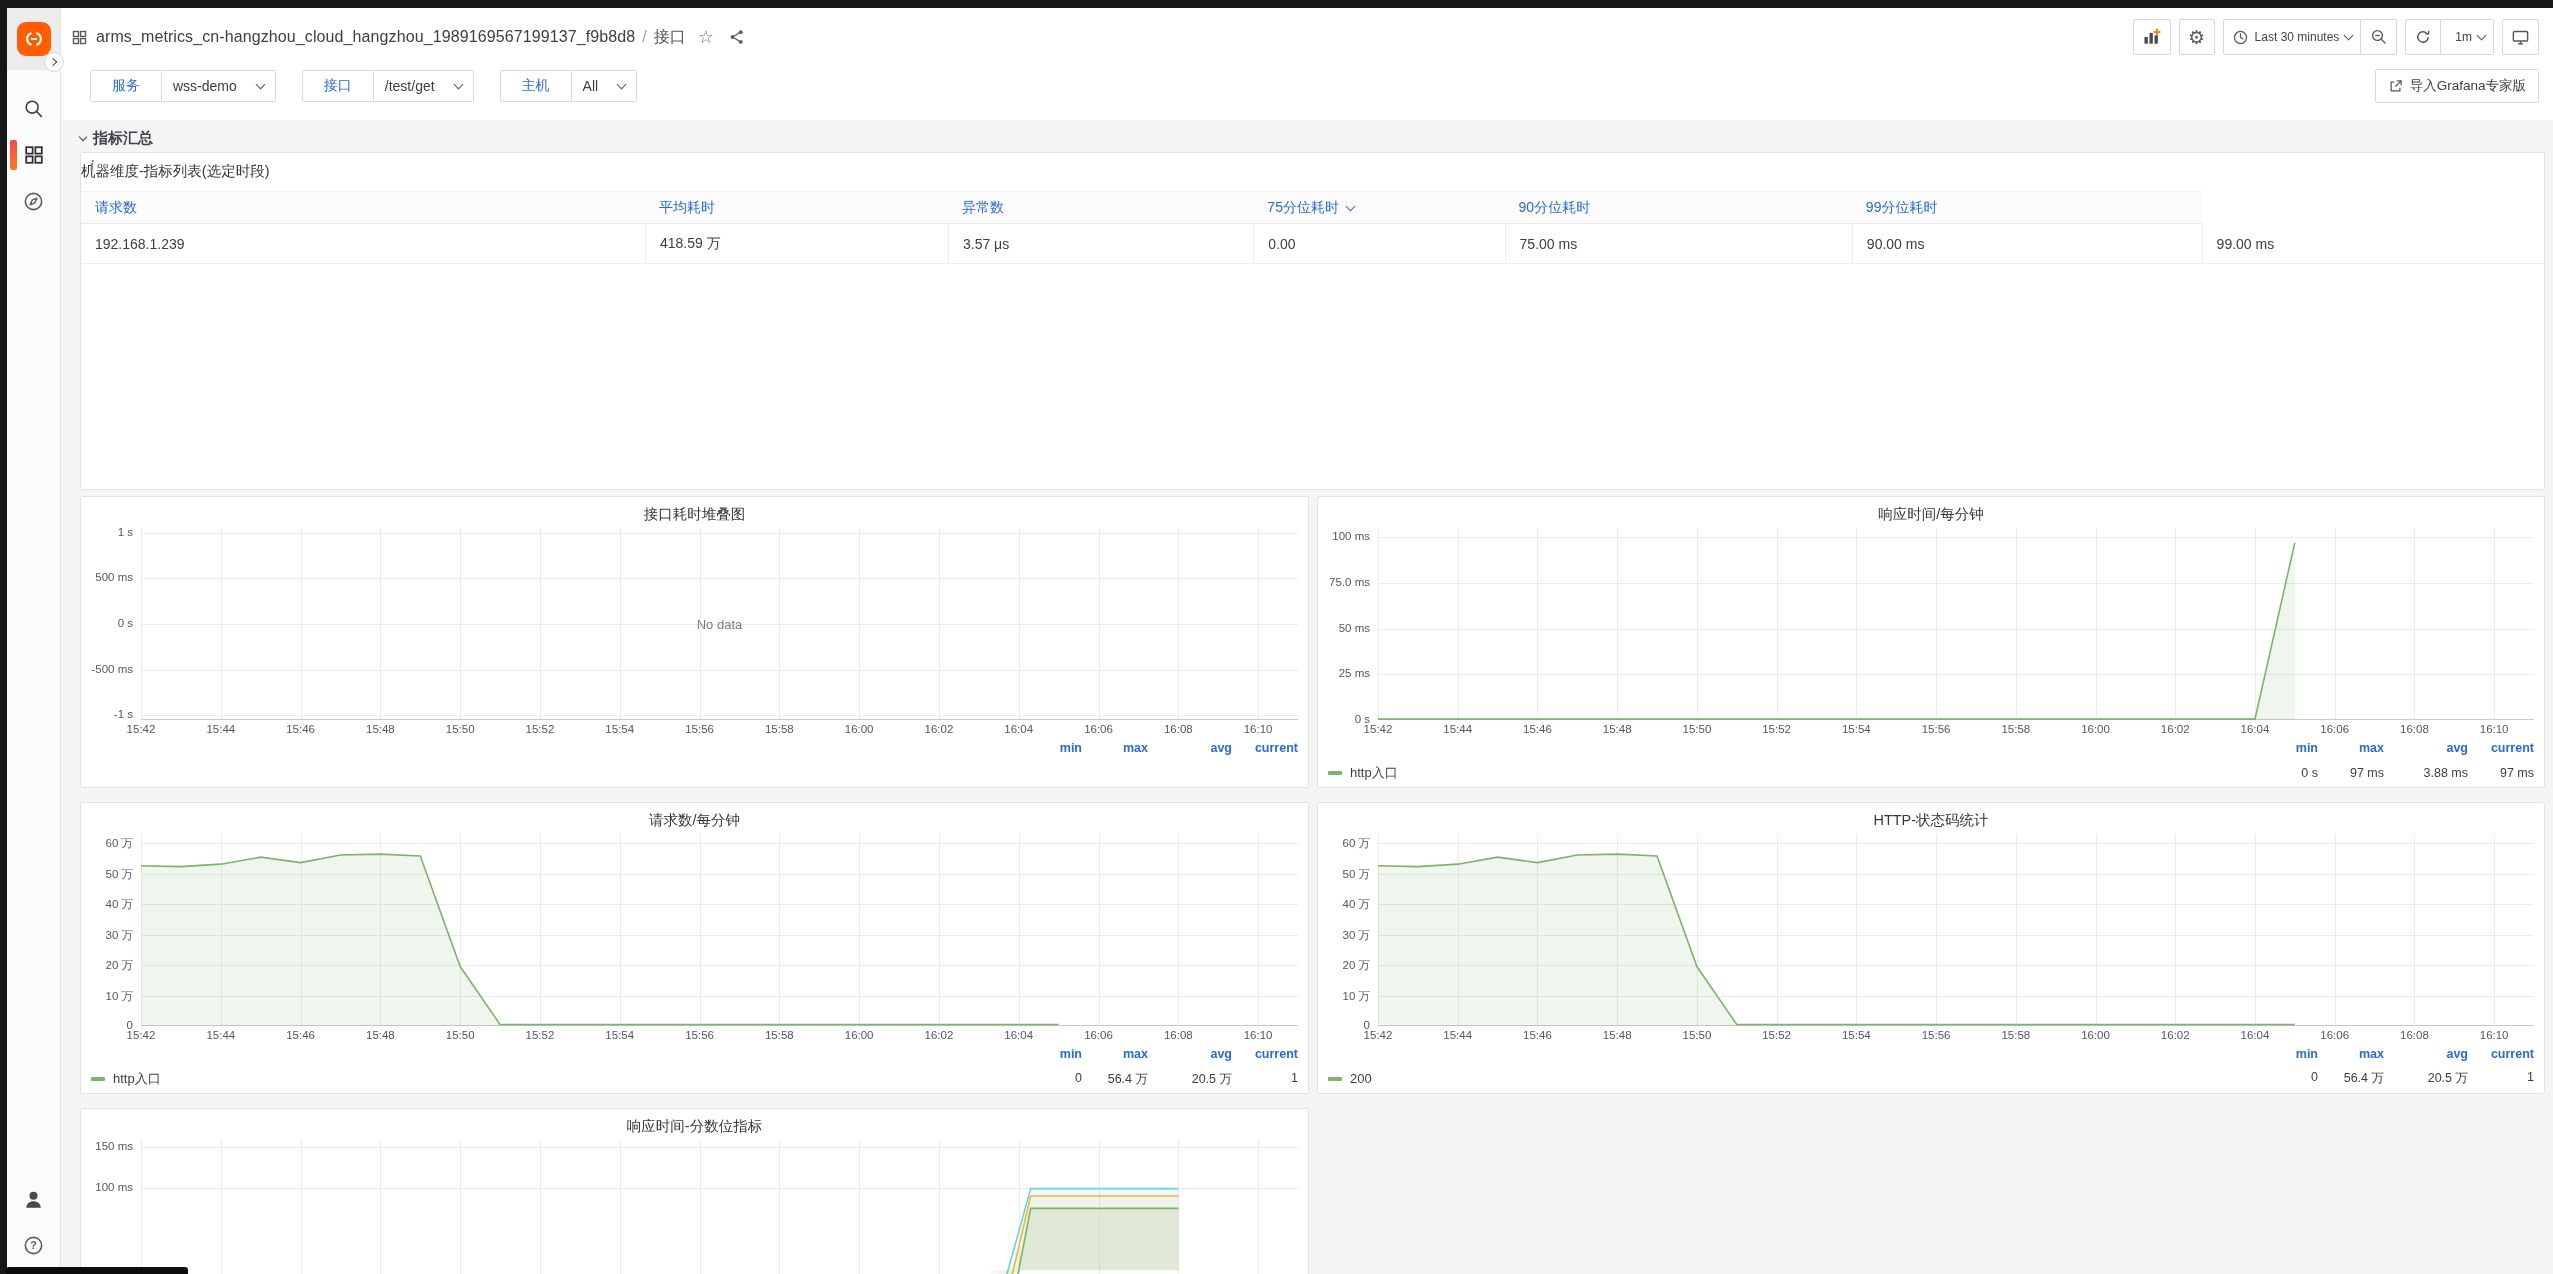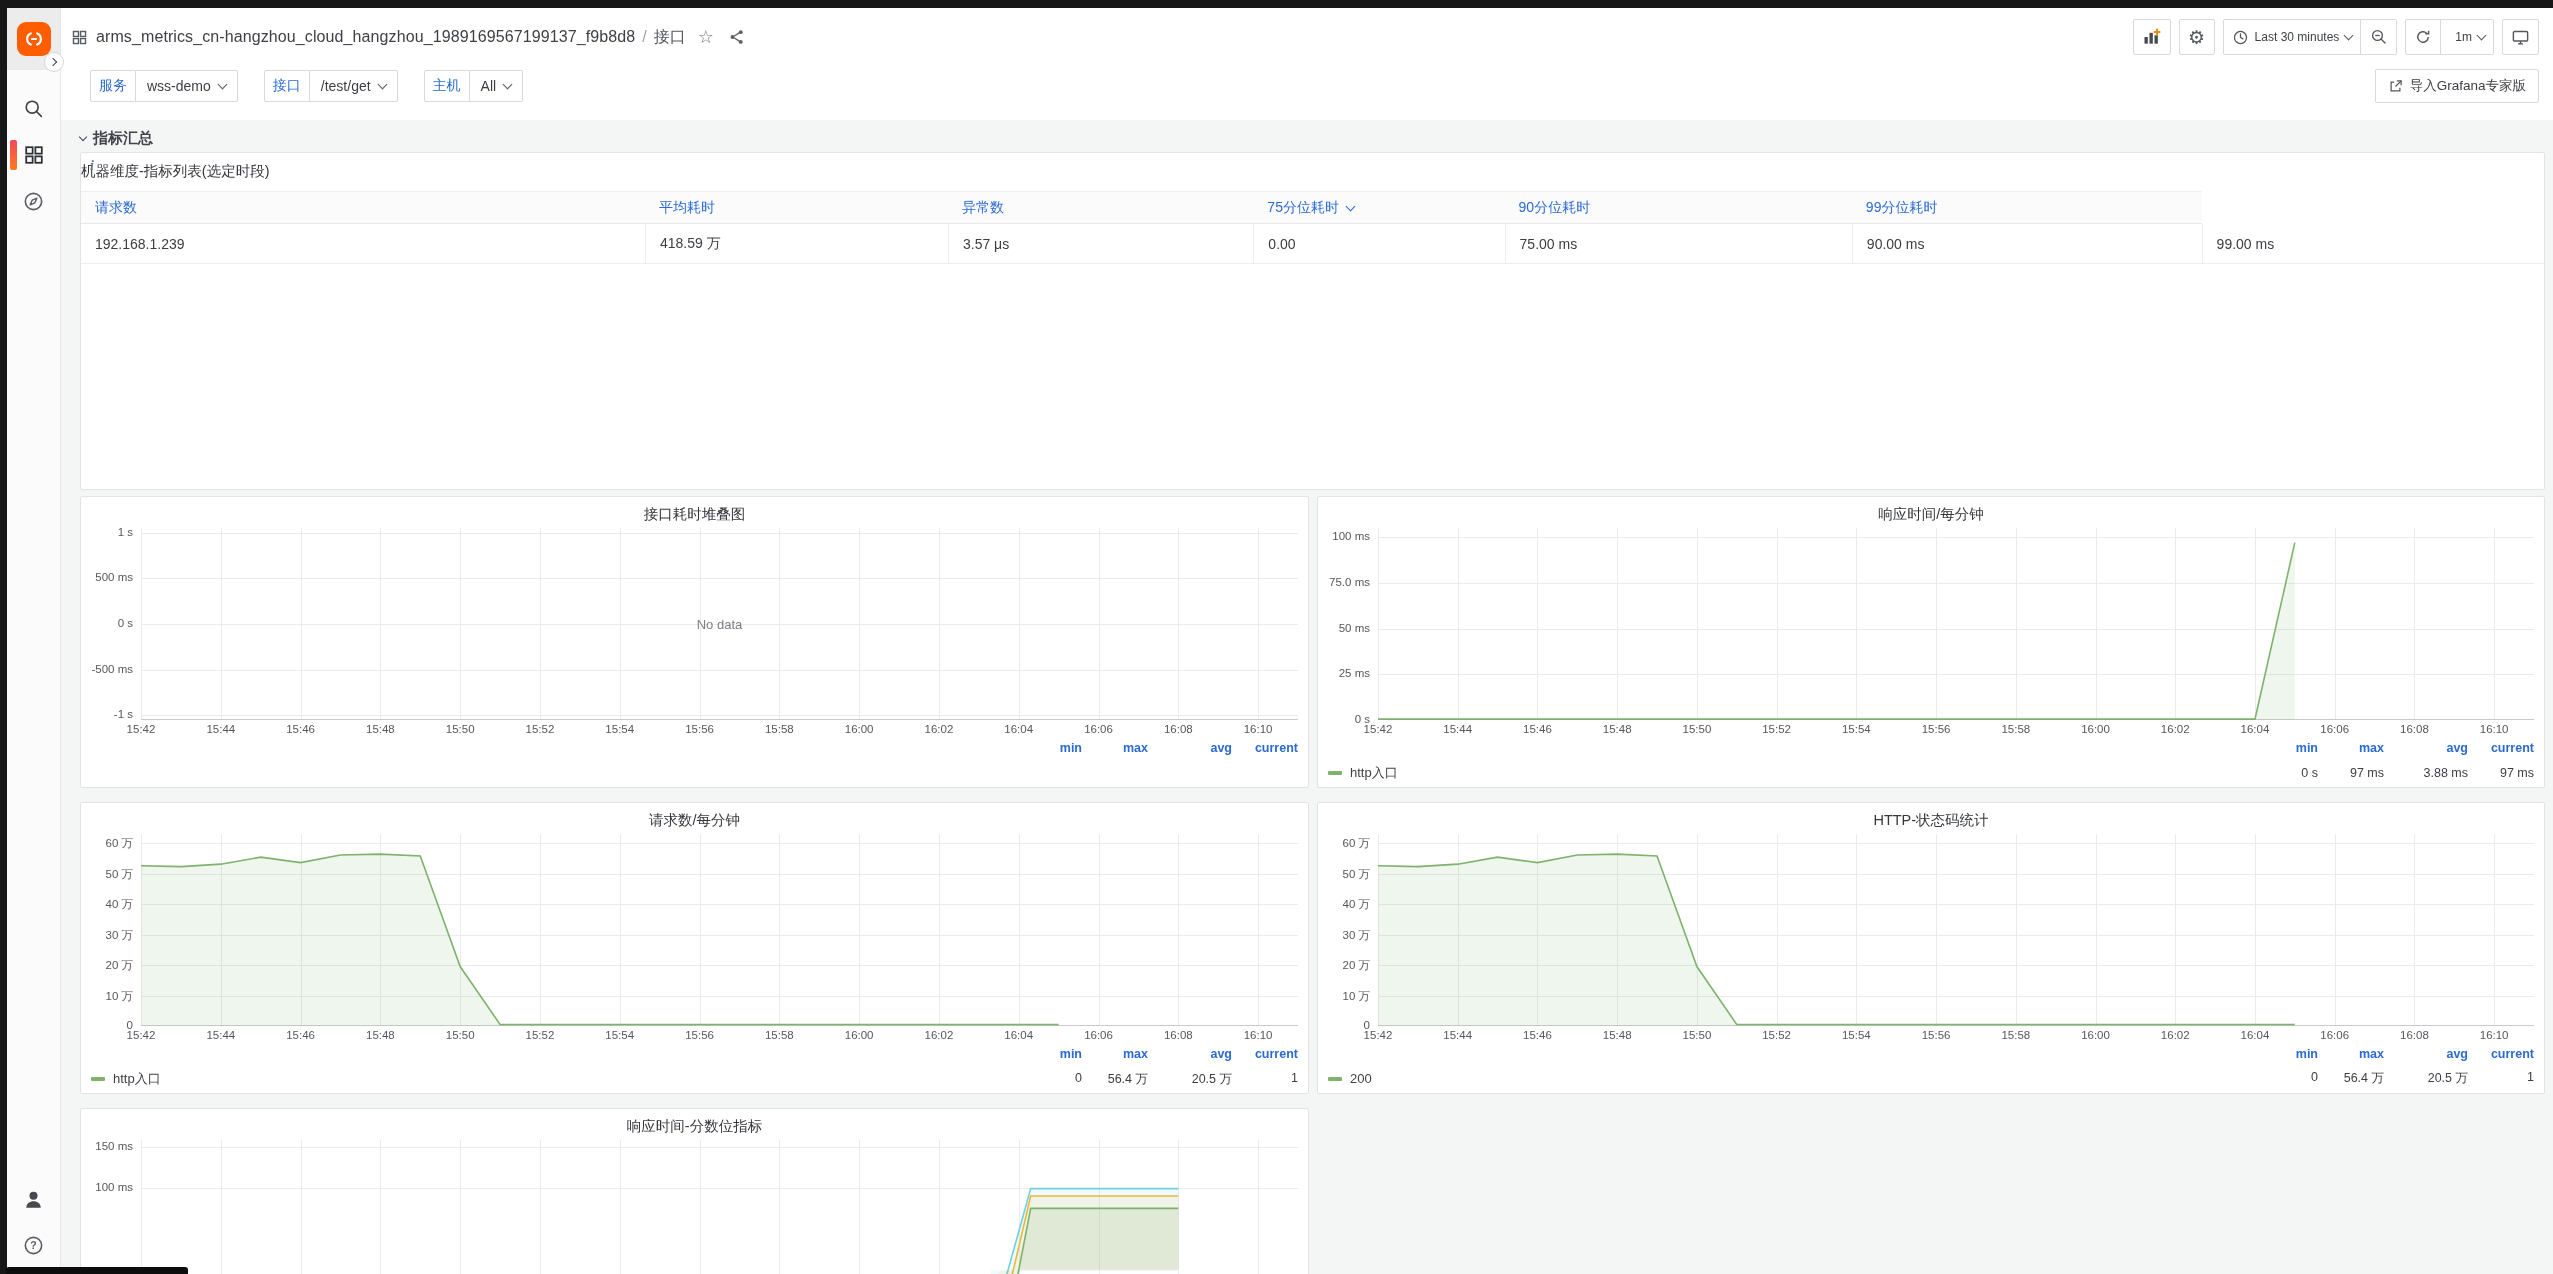--- a/index.html
+++ b/index.html
@@ -33,22 +33,22 @@
   .tb-group { display:flex; }
   .tb-group .tb-btn:first-child { border-radius:2px 0 0 2px; }
   .tb-group .tb-btn:last-child { border-radius:0 2px 2px 0; border-left:none; }
   .tb-text { font-size:12px; color:#3f4246; margin:16px 6px; }
   .gear-glyph { font-size:19px; color:#54575c; }
   .chev-d { display:inline-block; width:7px; height:7px; border-right:1.6px solid #55585d; border-bottom:1.6px solid #55585d; transform:rotate(45deg); margin-bottom:3px; }
 
   
   .filter-row { height:46px; display:flex; align-items:center; padding:0 14px 6px 29px; }
   .f-group { display:flex; margin-right:26px; }
-  .f-label { height:32px; border:1px solid #d8d9da; border-radius:2px 0 0 2px; background:#fff; color:#2b6bd2; font-size:14px; display:flex; align-items:center; padding:0 8px; }
-  .f-value { height:32px; border:1px solid #d8d9da; border-left:none; border-radius:0 2px 2px 0; background:#fff; color:#3c3e44; font-size:14px; display:flex; align-items:center; gap:8px; padding:1px 11px; }
+  .f-label { height:32px; border:1px solid #d8d9da; border-radius:2px 0 0 2px; background:#fff; color:#2b6bd2; font-size:14px; display:flex; align-items:center; padding:0 21px; }
+  .f-value { height:32px; border:1px solid #d8d9da; border-left:none; border-radius:0 2px 2px 0; background:#fff; color:#3c3e44; font-size:14px; display:flex; align-items:center; gap:20px; padding:1px 11px; }
   .import-btn { margin-left:auto; height:34px; border:1px solid #d8d9da; border-radius:2px; background:#fff; display:flex; align-items:center; gap:7px; padding:0 12px; font-size:13.5px; color:#3c3e44; }
 
   
   main { position:absolute; left:80px; top:120px; width:2465px; }
   .section-head { display:flex; align-items:center; gap:7px; font-size:15px; font-weight:bold; color:#41444b; height:20px; margin-top:8px; }
   .section-head .chev-d { border-color:#41444b; width:6px; height:6px; }
   .sec2 { margin-top:15px; }
 
   .panel { background:#fff; border:1px solid #e3e3e4; border-radius:2px; }
   .table-panel { margin-top:4px; height:338px; position:relative; padding-top:6px; }

